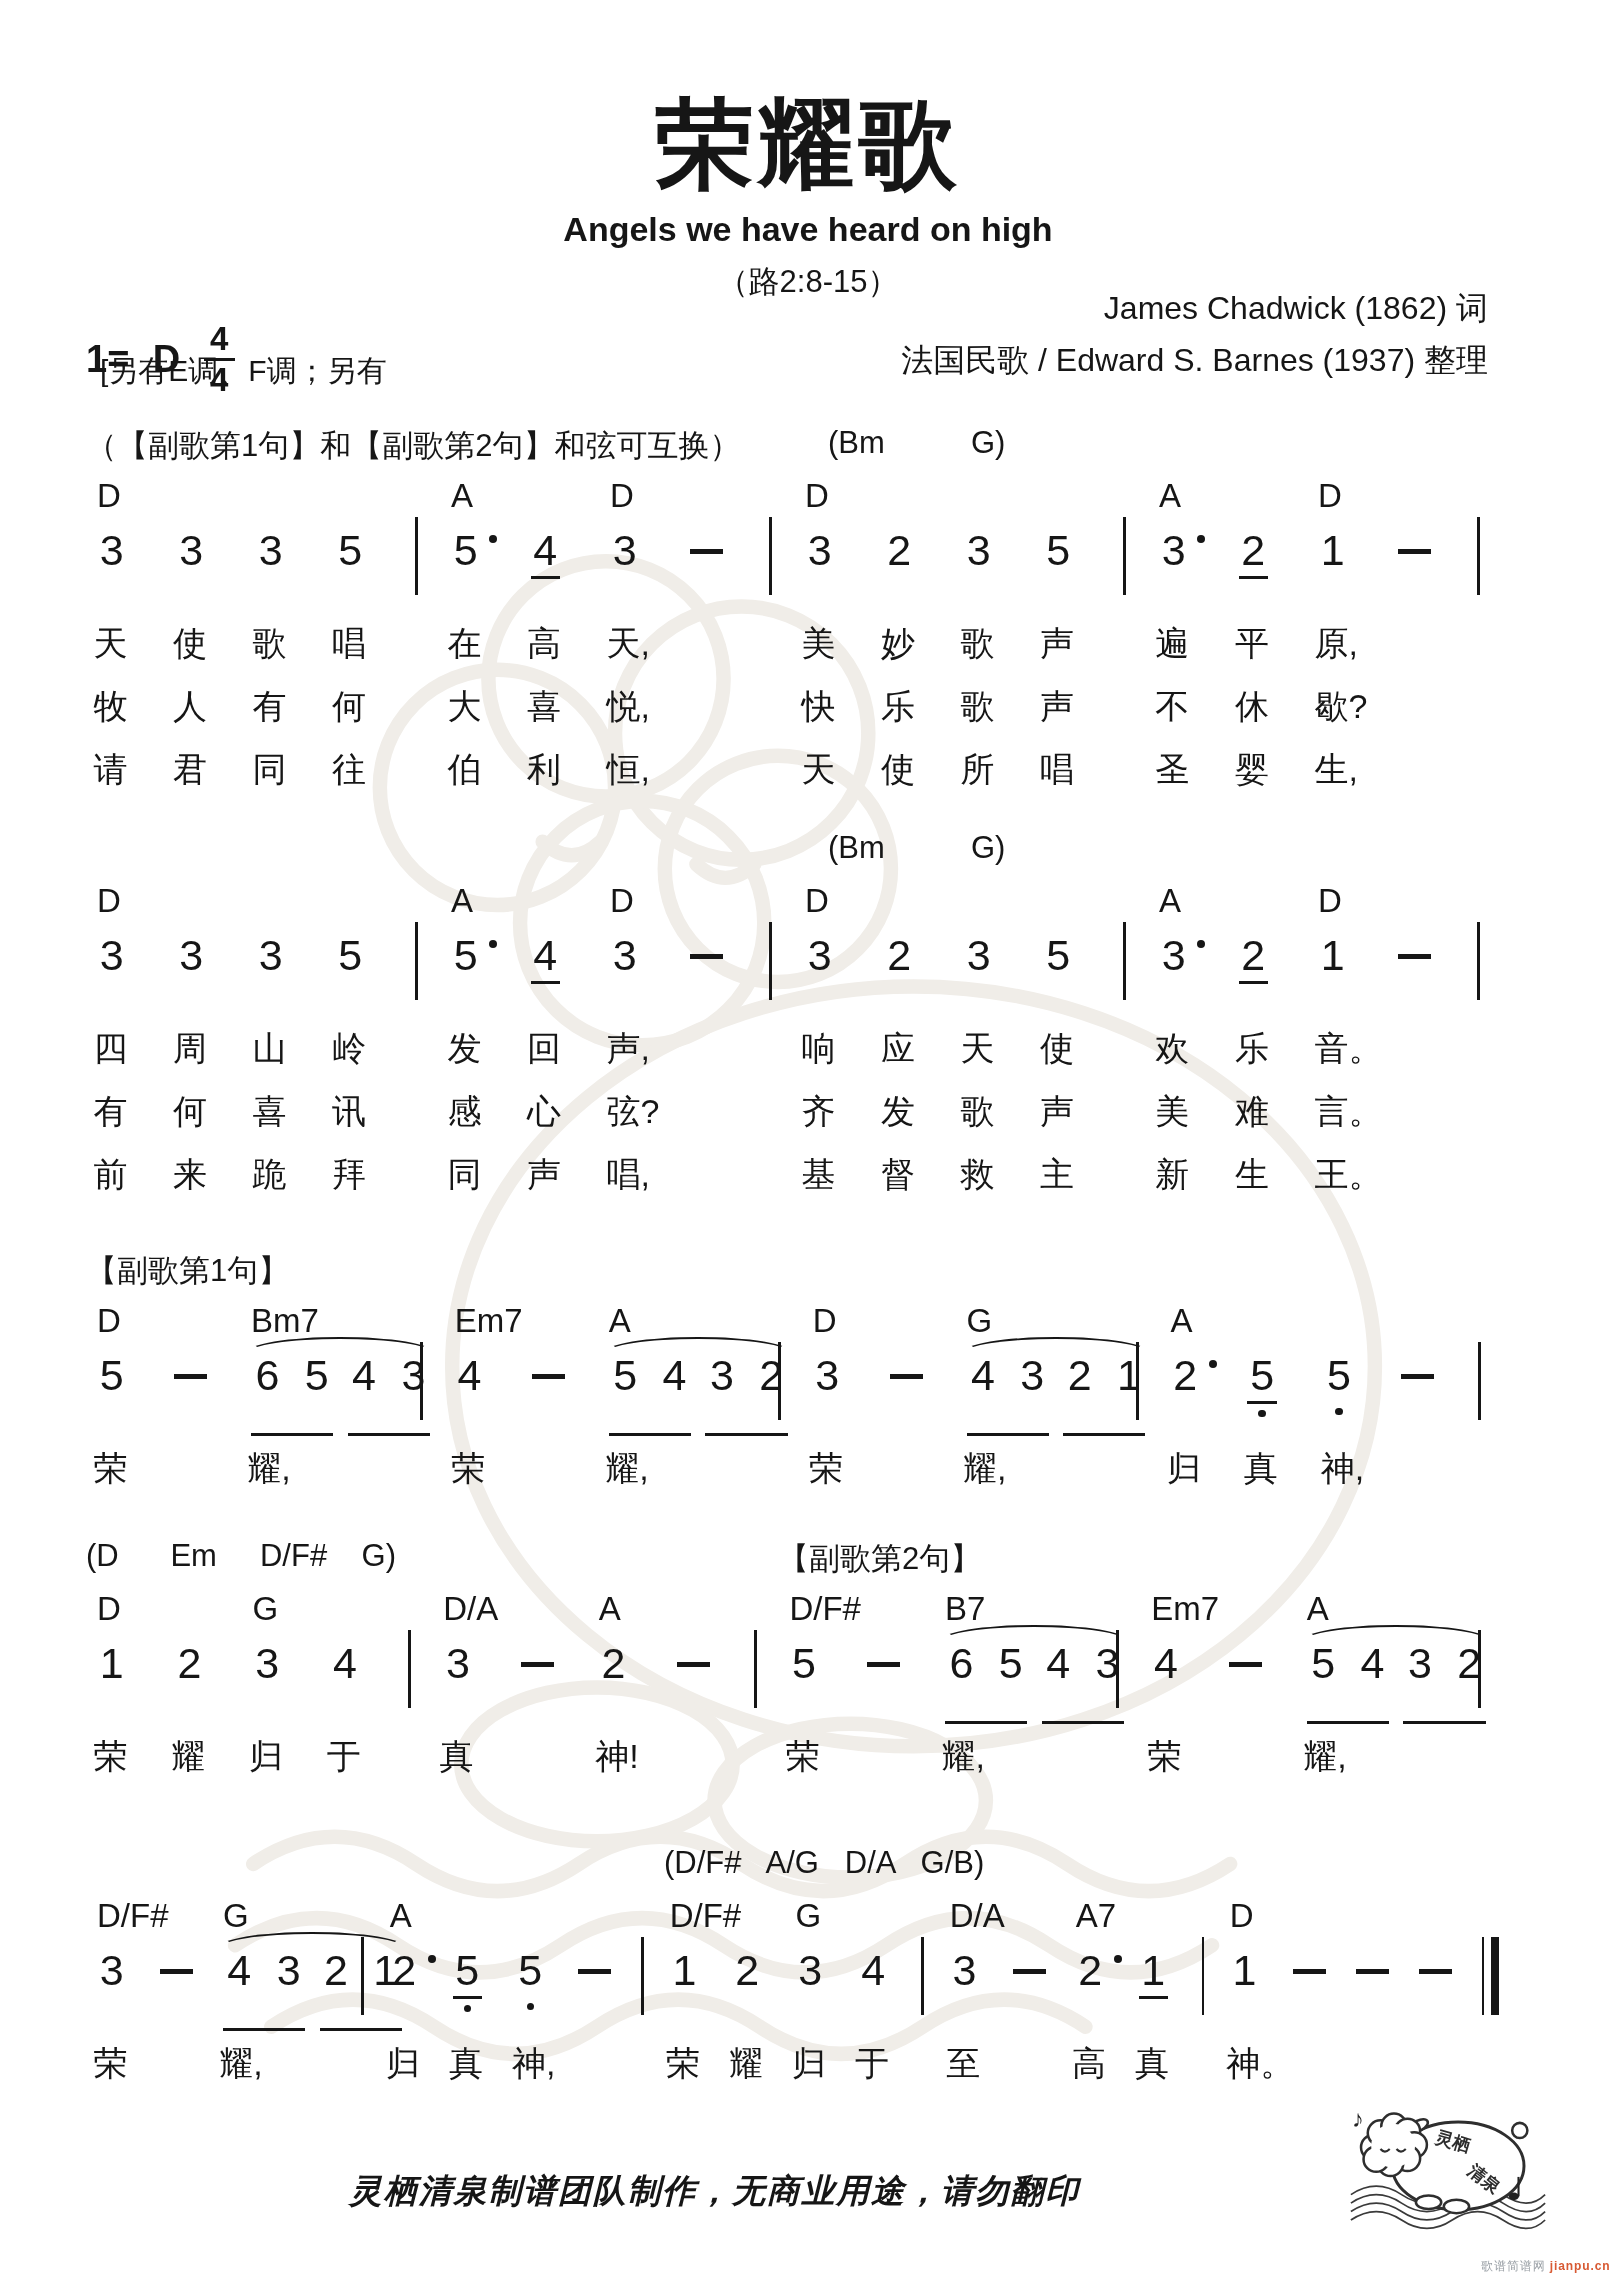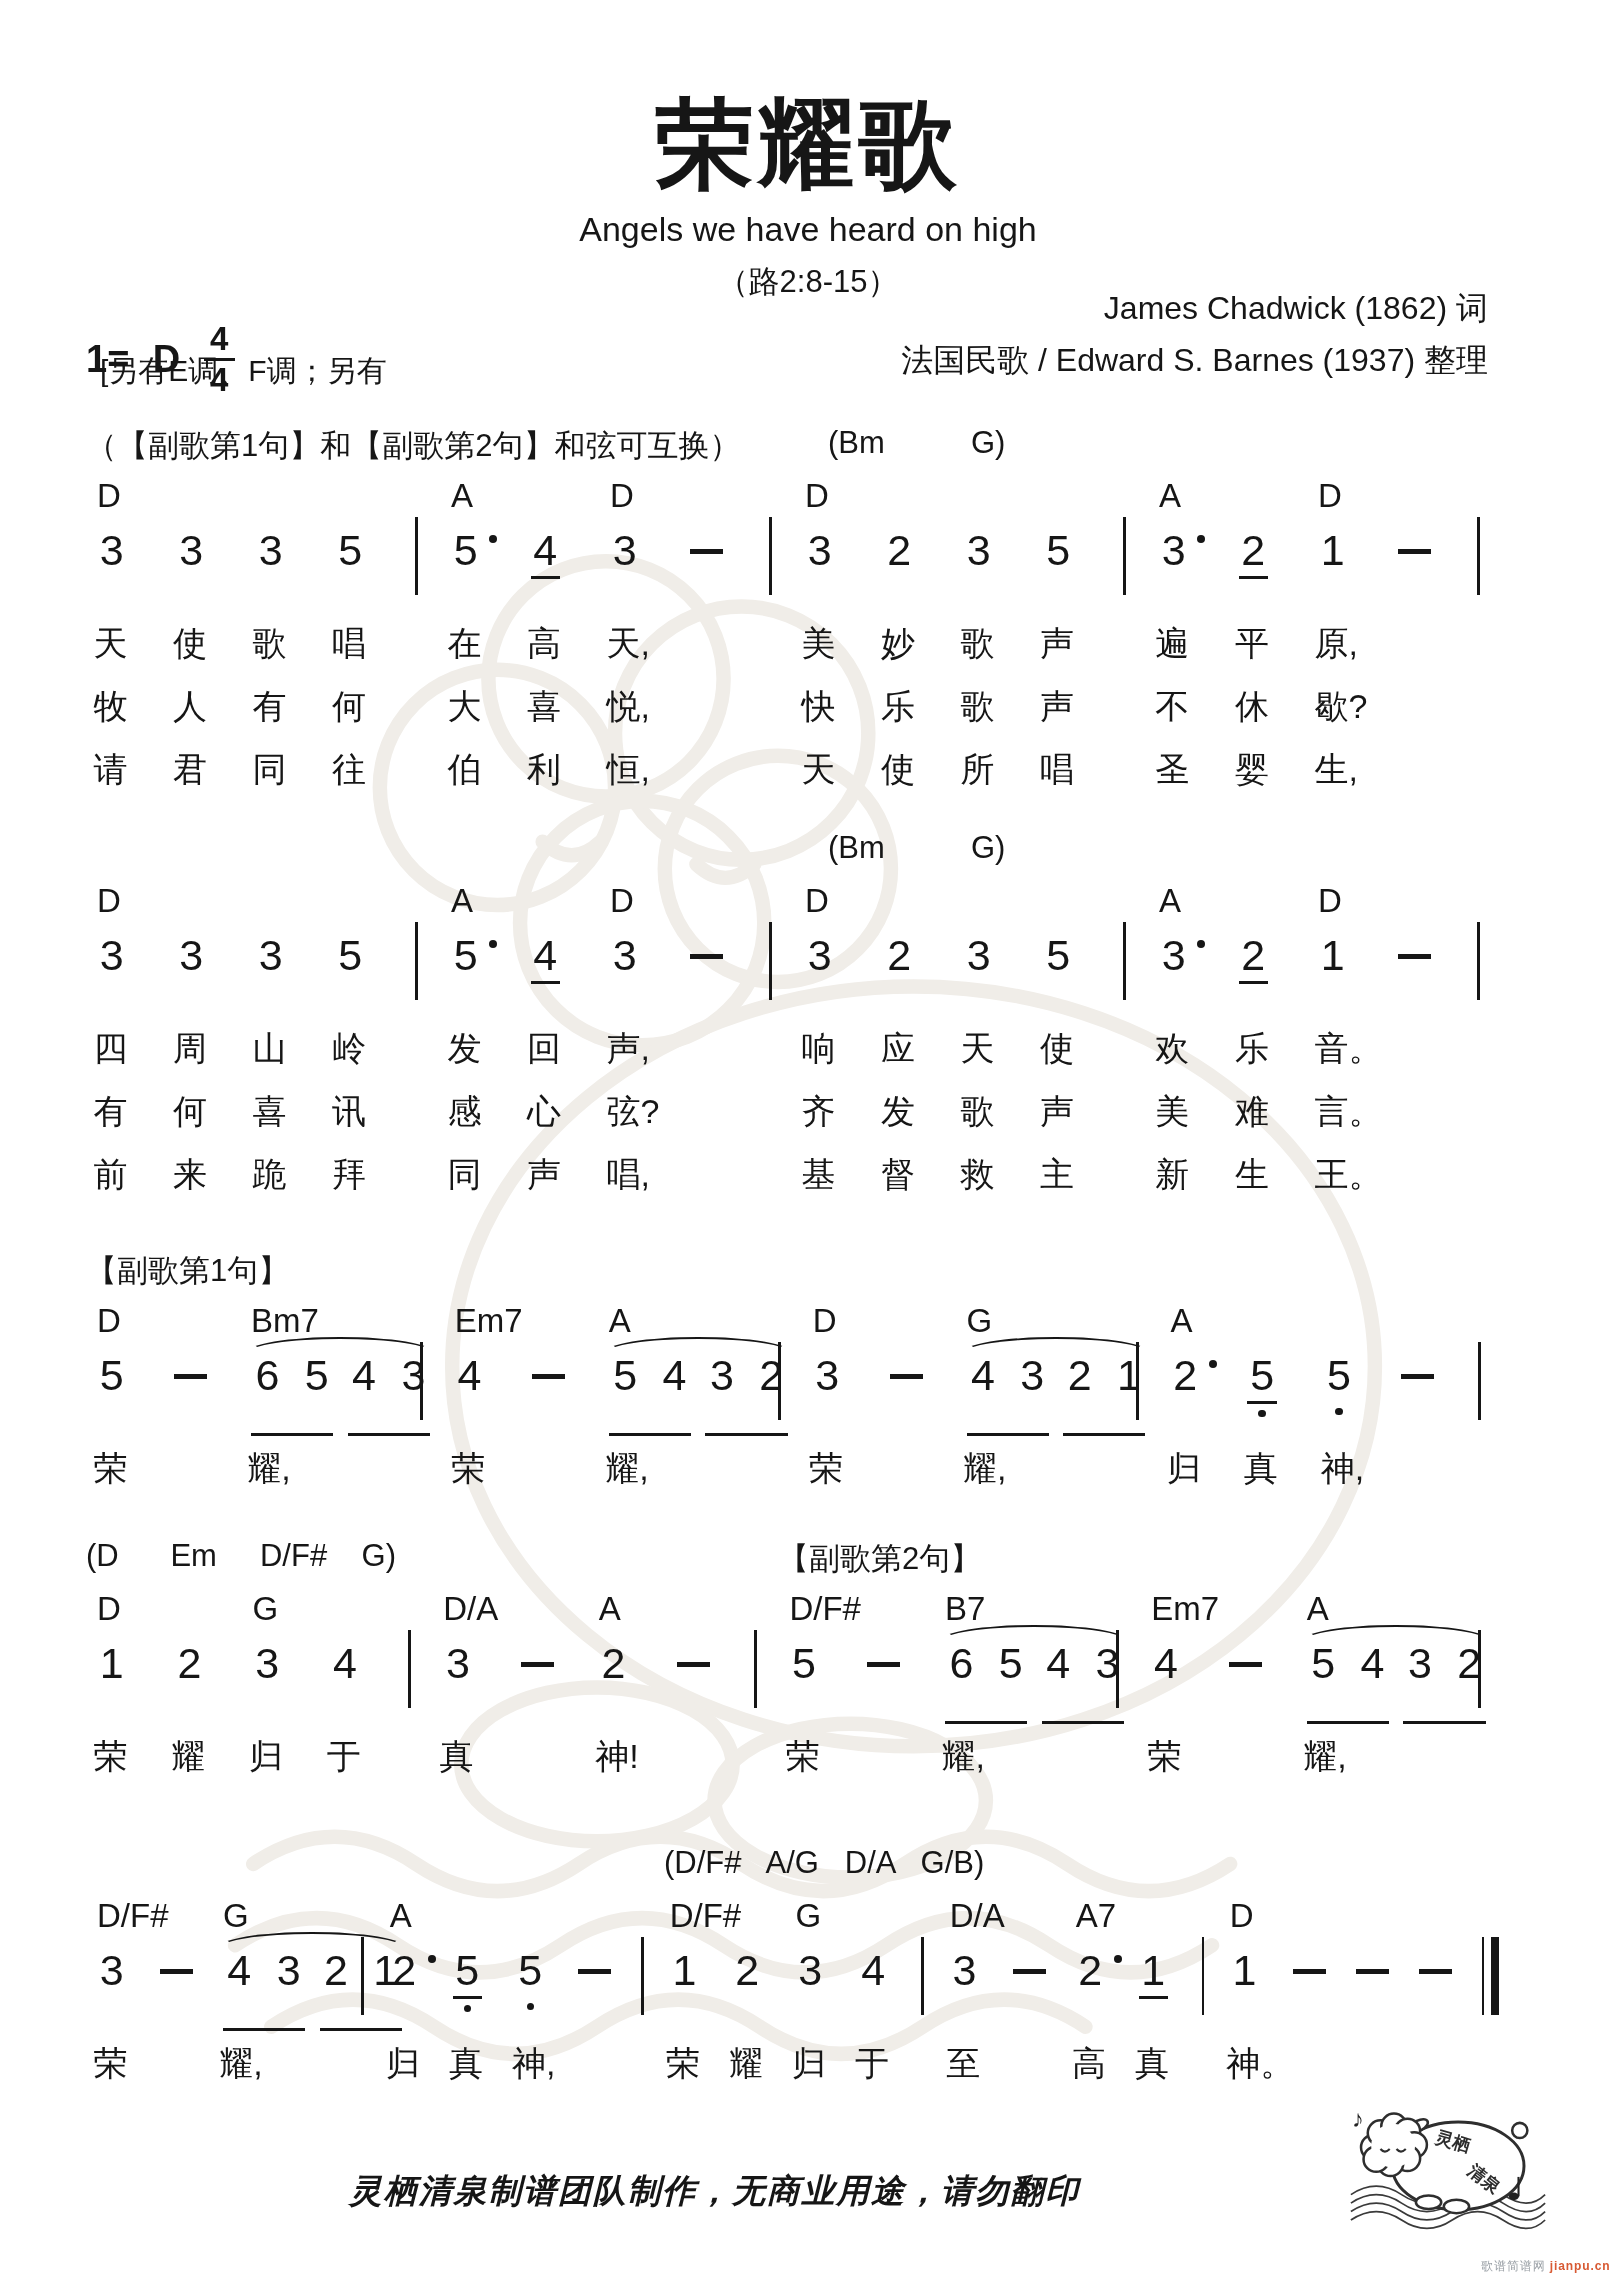--- a/index.html
+++ b/index.html
@@ -5,21 +5,21 @@
   :root{ --ink:#161616; }
   html,body{margin:0;padding:0;background:#ffffff;}
   .page{
     position:relative; width:1616px; height:2285px; background:#fff;
     font-family:"Liberation Sans", sans-serif; color:var(--ink); overflow:hidden;
   }
   
   .title{position:absolute; top:80px; left:0; width:100%; text-align:center;
     font-size:98px; font-weight:900; letter-spacing:3.6px;}
   .subtitle{position:absolute; top:210px; left:0; width:100%; text-align:center;
-    font-size:34px; font-weight:400;}
+    font-size:34px; font-weight:700;}
   .scripture{position:absolute; top:261px; left:0; width:100%; text-align:center; font-size:31px;}
   .side-note{position:absolute; top:226px; left:100px; font-size:30px; line-height:58px; white-space:pre;}
   .credits{position:absolute; top:282px; right:128px; text-align:right; font-size:32px; line-height:52px;}
   .keysig{position:absolute; top:322px; left:86px; font-size:38px; font-weight:700; display:flex; align-items:center; gap:23.5px;}
   .frac{display:inline-flex; flex-direction:column; align-items:center; font-size:33px; line-height:34px; font-weight:700;}
   .frac .bar{width:31px; height:3.6px; background:var(--ink); margin:1.8px 0;}
   
   .music{position:absolute; left:86px; top:0; width:1427px; height:1966px;}
   .system{position:absolute; left:0; width:100%;}
   .system:nth-of-type(1){top:425px;}

